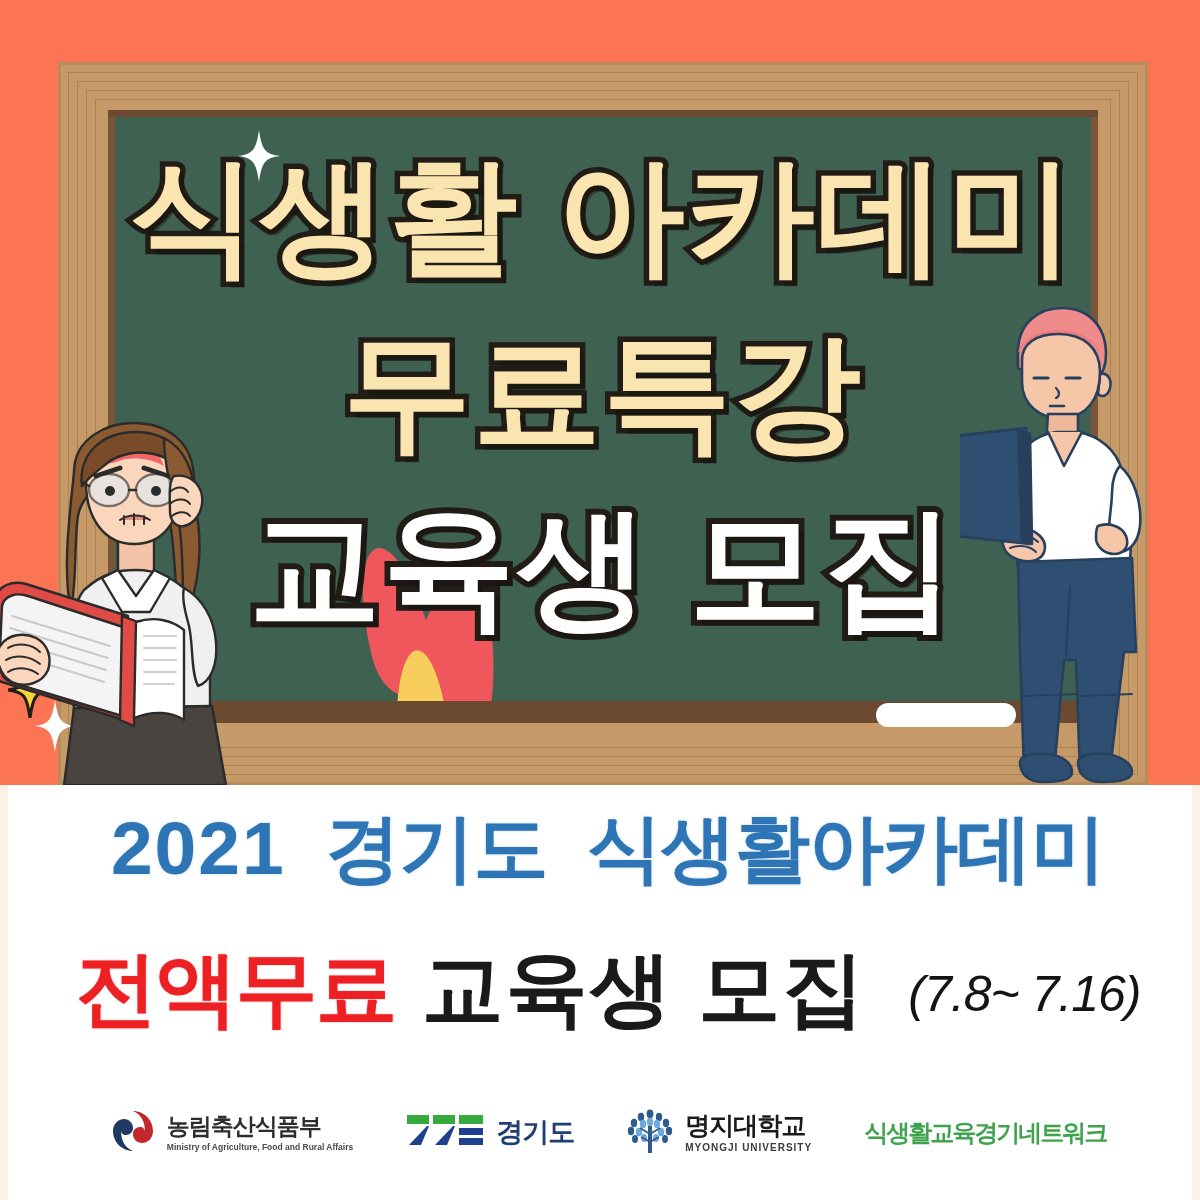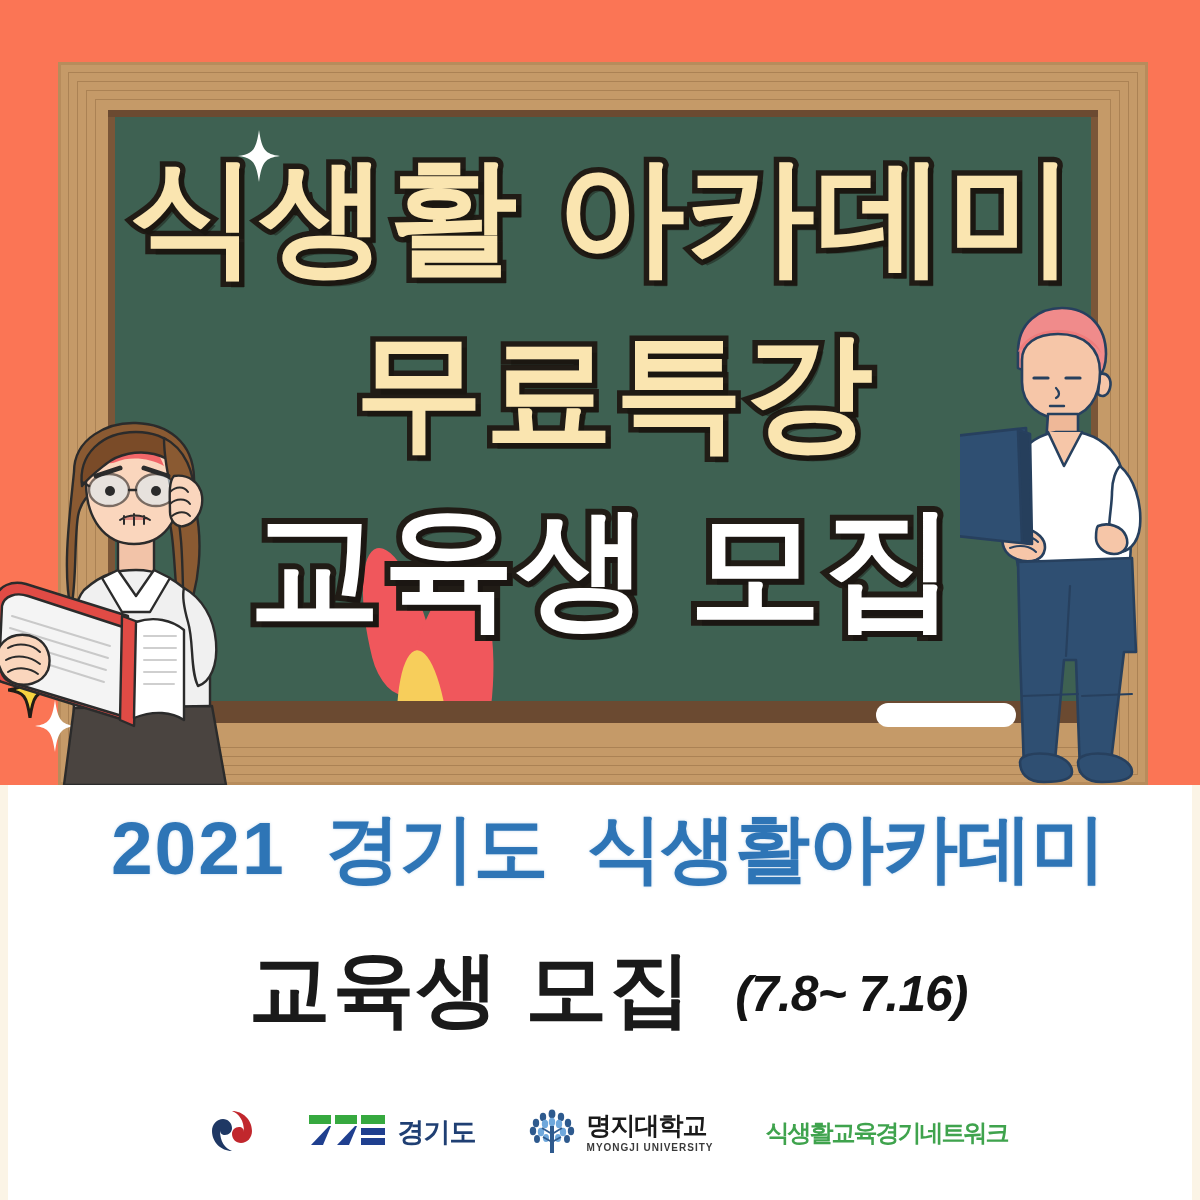--- a/index.html
+++ b/index.html
@@ -86,21 +86,21 @@
     text-shadow:5px 6px 0 rgba(20,16,12,.42);
   }
   .hl-white {
     font-size:132px; font-weight:bold; letter-spacing:2px;
     color:#FFFFFF;
     -webkit-text-stroke:12px #211C16;
     paint-order:stroke fill;
     text-shadow:5px 6px 0 rgba(20,16,12,.40);
   }
   #hl-line1 { position:absolute; left:0; top:42px; }
-  #hl-line2 { position:absolute; left:12px; top:218px;font-family:Liberation Serif, serif; }
+  #hl-line2 { position:absolute; left:0; top:218px; }
   #hl-line3 { position:absolute; left:0; top:392px; }
 
   
   #char-woman  { position:absolute; left:-22px; top:420px; width:320px; height:365px; }
   #char-man    { position:absolute; left:960px; top:300px; width:212px; height:488px; }
   #char-woman svg, #char-man svg { display:block; }
 
   
   #banner {
     position:absolute; left:0; top:785px; width:1200px; height:415px;
@@ -120,21 +120,21 @@
     white-space:nowrap;
   }
   #free-tag {
     font-size:82px; font-weight:bold; color:#ED2024; letter-spacing:-2px;
     text-shadow:0 0 2px rgba(237,32,36,.35);
   }
   #recruit-tag {
     font-size:82px; font-weight:bold; color:#1A1A1A; letter-spacing:2px;
   }
   #date-range {
-    font-size:50px; font-weight:bold; font-style:italic; color:#141414;
+    font-size:50px; font-weight:normal; font-style:italic; color:#141414;
     letter-spacing:-1px; margin-left:16px; position:relative; top:-6px;
   }
 
   
   #logo-strip {
     position:absolute; left:0; top:305px; width:1200px; height:86px;
     display:flex; align-items:center; justify-content:center; gap:52px;
   }
   .logo-item { display:flex; align-items:center; gap:11px; }
   .logo-mark { flex:0 0 auto; display:block; }
@@ -308,32 +308,37 @@
 
   <div id="banner">
 
     <div id="banner-line1">
       <span class="seq">2021</span>&nbsp;
       <span>경기도</span>&nbsp;
       <span>식생활아카데미</span>
     </div>
 
     <div id="banner-line2">
+      <span id="free-tag">전액무료</span>
       <span id="recruit-tag">교육생 모집</span>
       <span id="date-range">(7.8~ 7.16)</span>
     </div>
 
     <div id="logo-strip">
 
       <div class="logo-item">
         <span class="logo-mark">
           <svg width="46" height="46" viewBox="0 0 46 46">
             <path d="M23 3 C34 3 43 12 43 23 C43 30 38 35 32 35 C27 35 23 31 23 26 C23 22 26 19 30 19 C33 19 35 21 35 24 C35 12 30 6 23 3 Z" fill="#C1272D"></path>
             <path d="M23 43 C12 43 3 34 3 23 C3 16 8 11 14 11 C19 11 23 15 23 20 C23 24 20 27 16 27 C13 27 11 25 11 22 C11 34 16 40 23 43 Z" fill="#1F3864"></path>
           </svg>
+        </span>
+        <span class="logo-text">
+          <span class="logo-ko">농림축산식품부</span>
+          <span class="logo-en">Ministry of Agriculture, Food and Rural Affairs</span>
         </span>
       </div>
 
       <div class="logo-item">
         <span class="logo-mark">
           <svg width="80" height="38" viewBox="0 0 80 38">
             <rect x="2" y="3" width="22" height="9" fill="#36A93F"></rect>
             <rect x="28" y="3" width="22" height="9" fill="#36A93F"></rect>
             <rect x="54" y="3" width="24" height="9" fill="#36A93F"></rect>
             <path d="M22 14 L4 33 L16 33 L24 14 Z" fill="#1F3F8F"></path>

